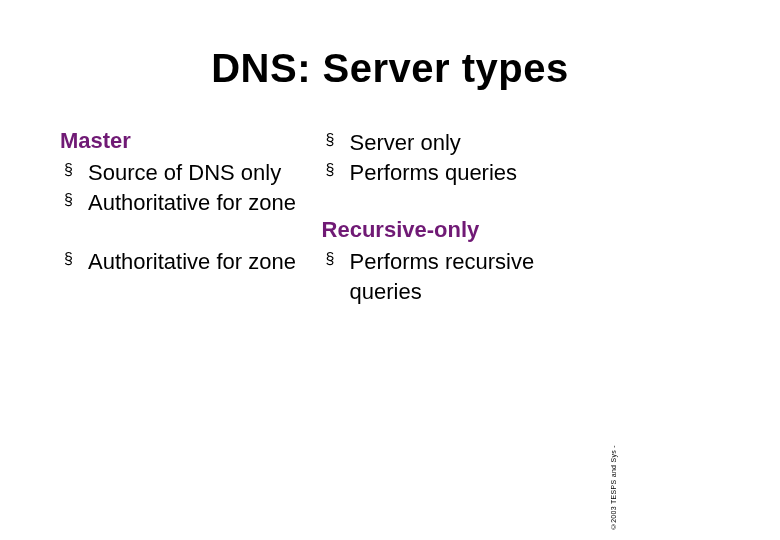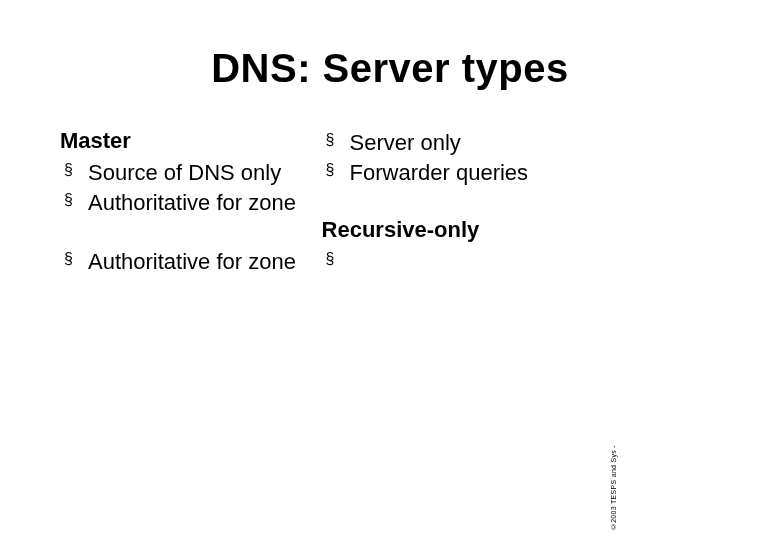--- a/index.html
+++ b/index.html
@@ -40,21 +40,21 @@
   }
   .col {
     width: 48%;
   }
   .block {
     margin-bottom: 30px;
   }
   .block-title {
     font-size: 22px;
     font-weight: bold;
-    color: #000000;
+    color: #701a75;
     margin-bottom: 4px;
   }
   .bullets {
     list-style: none;
     margin: 0;
     padding: 0;
   }
   .bullets li {
     font-size: 22px;
     color: #000;
@@ -118,30 +118,31 @@
     <div class="col">
 
       <div class="block">
         <ul class="bullets">
           <li>
             <span class="bullet-mark">§</span>
             <span>Server only</span>
           </li>
           <li>
             <span class="bullet-mark">§</span>
-            <span>Forwarder queries</span>
+            <span>Performs queries</span>
           </li>
         </ul>
       </div>
 
       <div class="block">
         <div class="block-title">Recursive-only</div>
         <ul class="bullets">
           <li>
             <span class="bullet-mark">§</span>
+            <span>Performs recursive queries</span>
           </li>
         </ul>
       </div>
 
     </div>
   </div>
 
   <div class="footer-vertical">©2003 TESPS and Sys -</div>
 </div>
 

